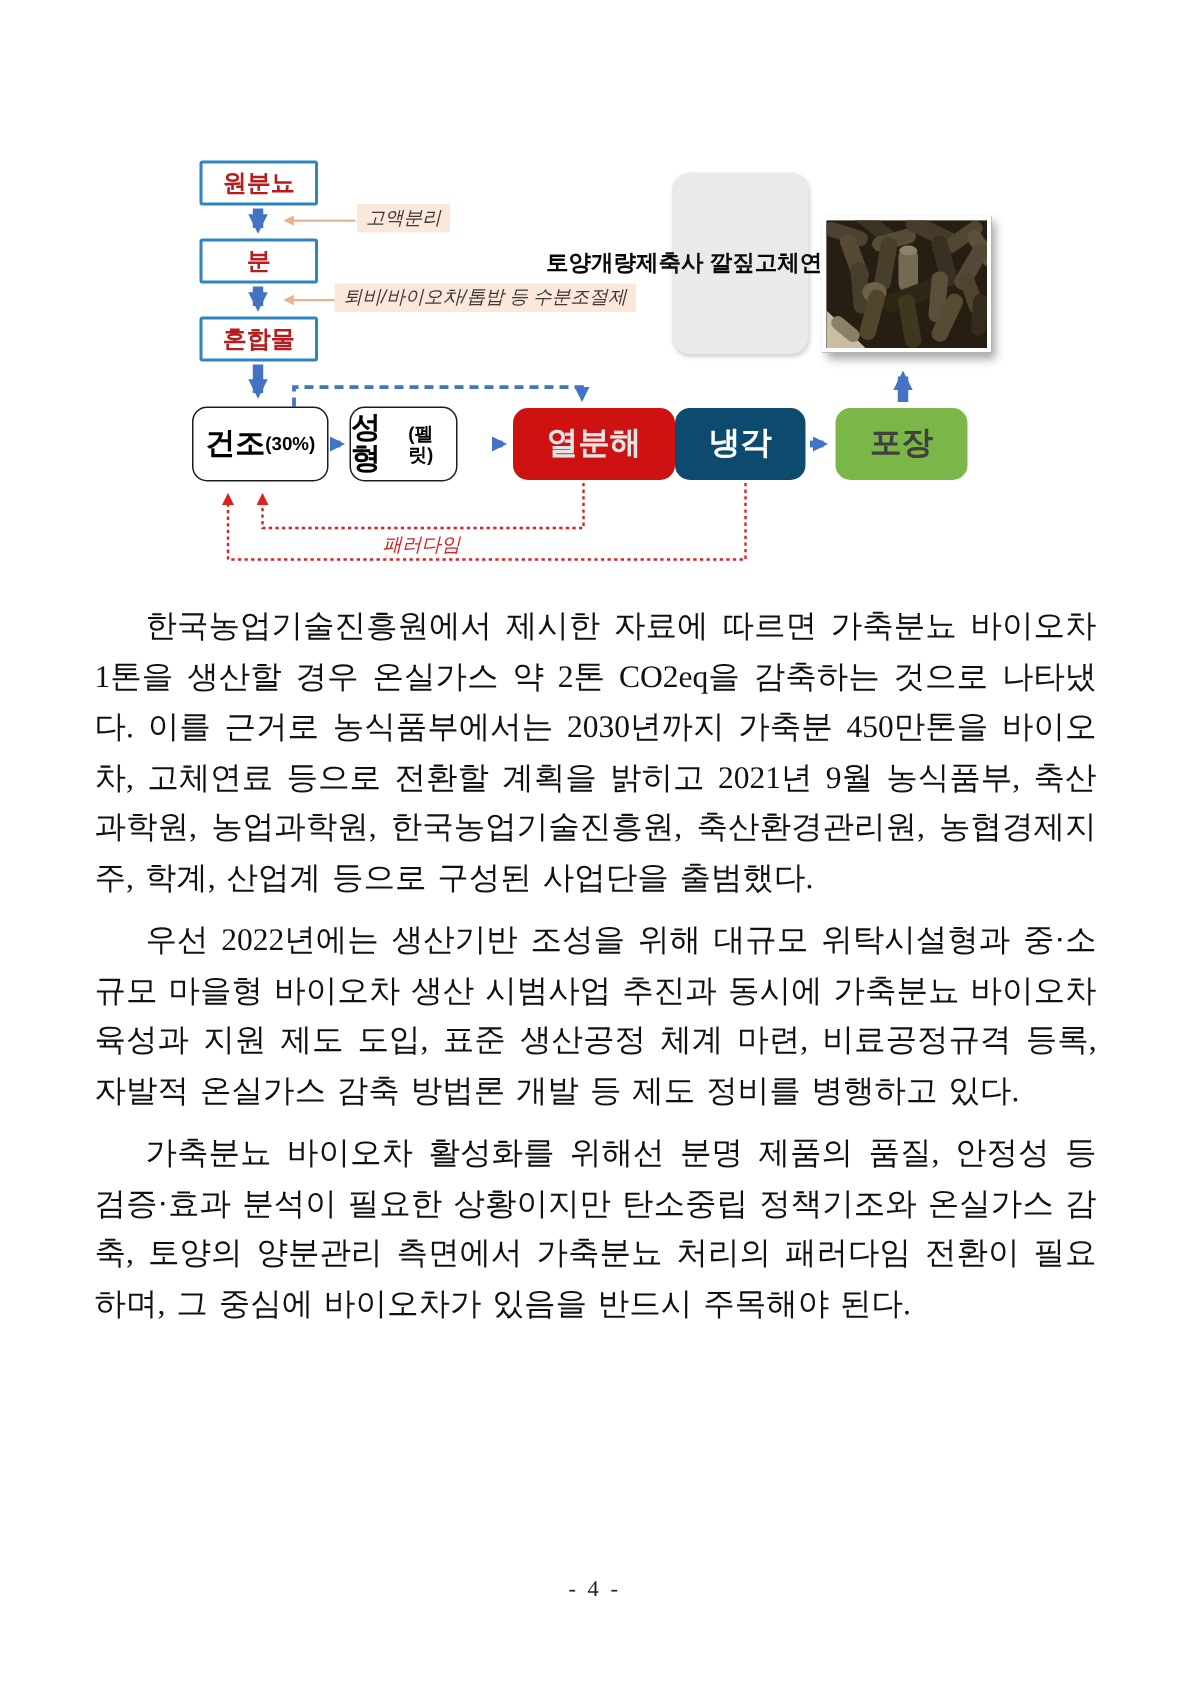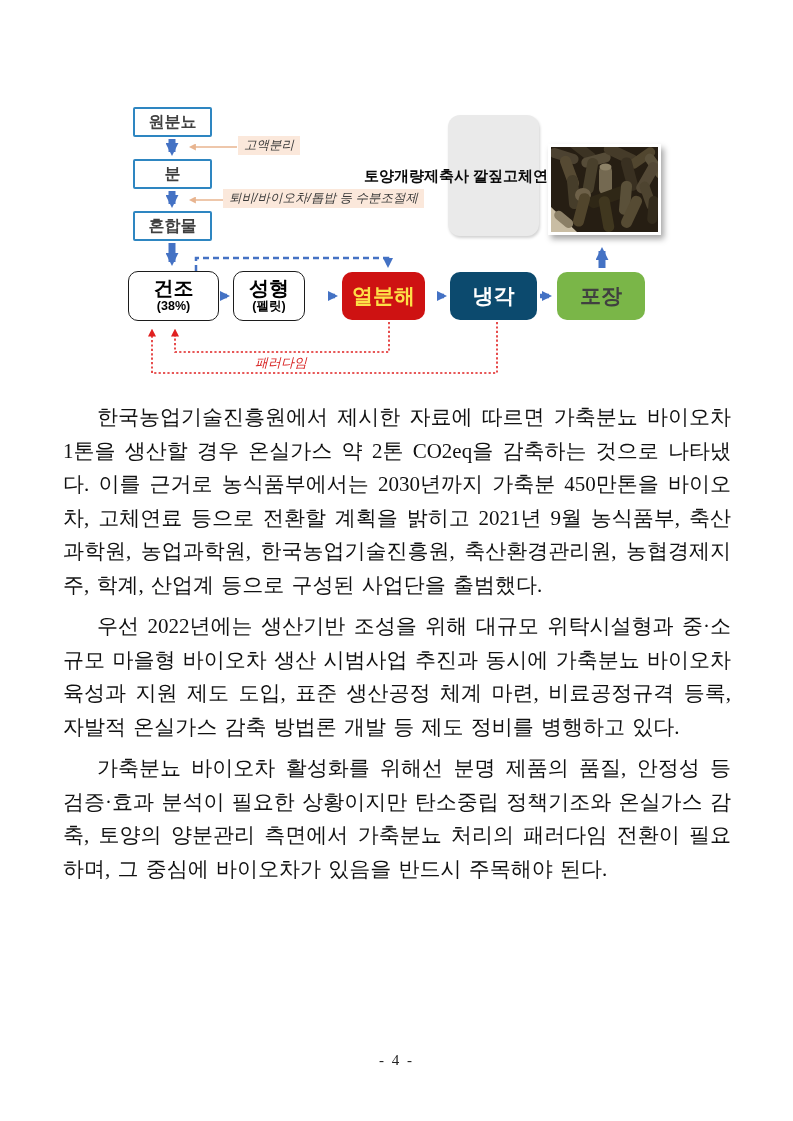--- a/index.html
+++ b/index.html
@@ -10,45 +10,45 @@
   *{box-sizing:border-box;}
   .page{position:absolute;inset:0;overflow:hidden;}
 
   
   .diagram{position:absolute;left:0;top:0;width:793px;height:400px;}
   .connectors{position:absolute;left:0;top:0;}
 
   .tb{
     position:absolute;width:79px;height:30px;background:#fff;
     border:2px solid #2E86C1;display:flex;align-items:center;justify-content:center;
-    font-weight:bold;font-size:16px;color:#404040;border-radius:2px;
+    font-weight:bold;font-size:16px;color:#b91c1c;border-radius:2px;
   }
   #b-raw{left:133px;top:107px;}
   #b-dung{left:133px;top:159px;}
   #b-mix{left:133px;top:211px;}
 
   .note{
     position:absolute;background:#FBE8DB;color:#3b3b3b;font-style:italic;
     font-size:12.5px;padding:2px 6px;white-space:nowrap;line-height:15px;
   }
   #note1{left:238px;top:136px;font-style:italic;}
   #note2{left:223px;top:189px;}
 
   .pbox{
     position:absolute;top:272px;height:48px;border-radius:10px;
-    display:flex;flex-direction:column;align-items:center;justify-content:center;
+    display:flex;flex-direction:row;align-items:center;justify-content:center;
     font-weight:bold;line-height:1.05;
   }
   .pbox .main{font-size:20px;}
   .pbox .sub{font-size:12.5px;margin-top:1px;}
   .pbox .sub:empty{display:none;}
   .outlined{background:#fff;border:1.5px solid #1c1c1c;color:#000;top:271px;height:50px;}
   #p-dry{left:128px;width:91px;}
   #p-form{left:233px;width:72px;}
-  #p-pyro{left:342px;width:83px;color:#fde047;}
+  #p-pyro{left:342px;width:108px;color:#e5e5e5;}
   #p-cool{left:450px;width:87px;color:#fff;}
   #p-pack{left:557px;width:88px;color:#404040;}
   #p-pyro .main,#p-cool .main,#p-pack .main{font-size:21px;}
 
   #heat-label{
     position:absolute;left:252px;top:354px;color:#D82222;font-style:italic;
     font-size:13px;background:#fff;padding:0 3px;
   }
 
   #products{
@@ -131,21 +131,21 @@
     </div>
     <div class="tb" id="b-mix">
       <span>혼합물</span>
     </div>
 
     <div class="note" id="note1">고액분리</div>
     <div class="note" id="note2">퇴비/바이오차/톱밥 등 수분조절제</div>
 
     <div class="pbox outlined" id="p-dry">
       <span class="main">건조</span>
-      <span class="sub">(38%)</span>
+      <span class="sub">(30%)</span>
     </div>
     <div class="pbox outlined" id="p-form">
       <span class="main">성형</span>
       <span class="sub">(펠릿)</span>
     </div>
     <div class="pbox" id="p-pyro" style="background-color: rgb(206, 18, 18);">
       <span class="main">열분해</span>
 
     </div>
     <div class="pbox" id="p-cool" style="background-color: #0c4a6e;">

